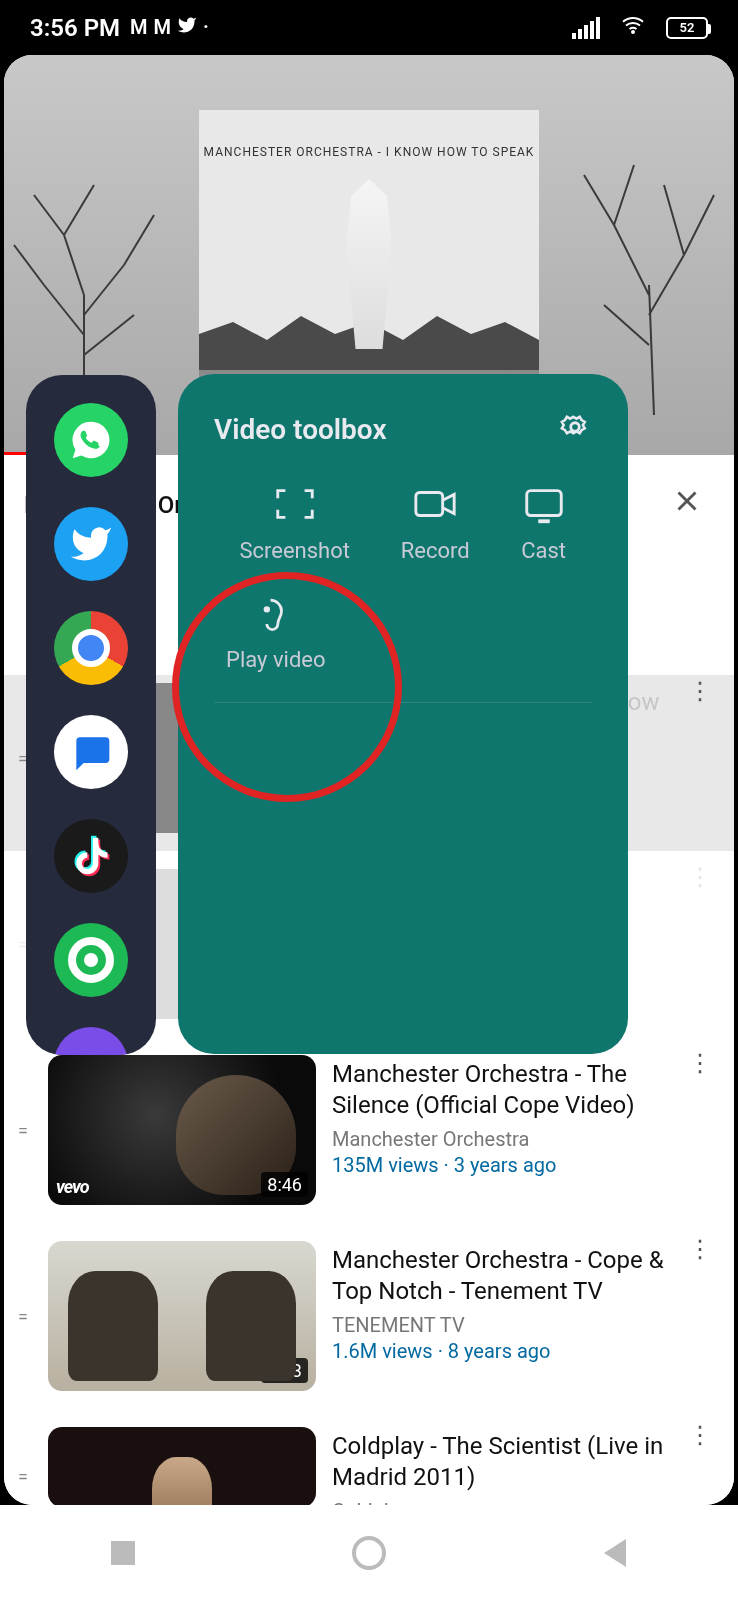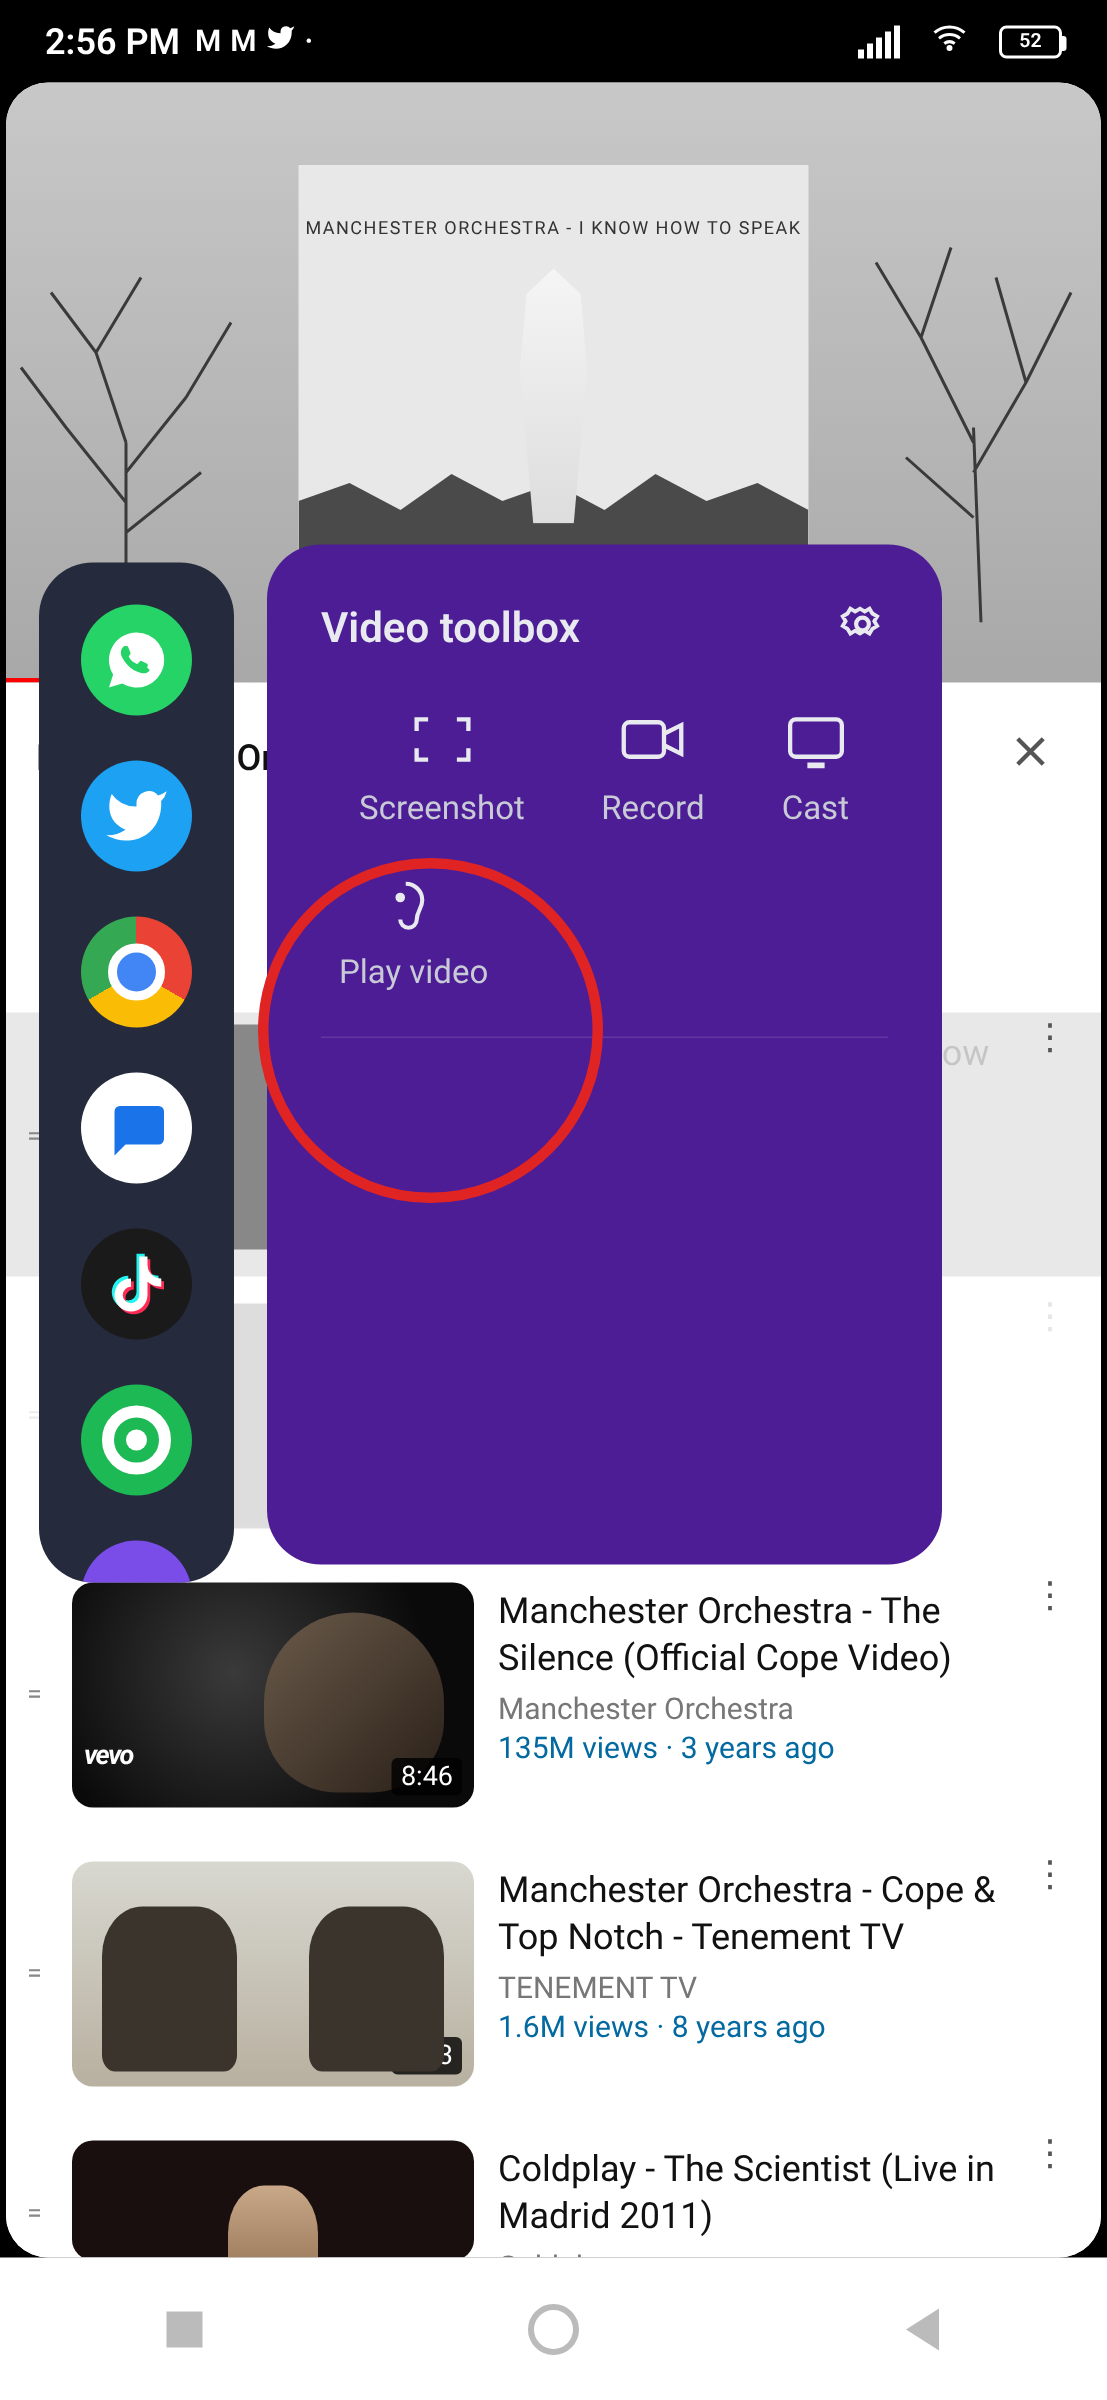--- a/index.html
+++ b/index.html
@@ -41,21 +41,21 @@
   
   
   .tree svg { width:100%; height:100%; }
   
   
   .video-list { position:absolute; top:620px; left:0; right:0; bottom:0; overflow:hidden; background:#fff;}
   .video-item { display:flex; align-items:flex-start; padding:18px 14px; gap:16px; position:relative;}
   .drag-handle { position:absolute; left:14px; top:50%; transform:translateY(-50%); color:#888; font-size:18px; letter-spacing:-3px; }
   .vid-thumb { width:268px; height:150px; background:#222; border-radius:14px; position:relative; margin-left:30px; flex-shrink:0; overflow:hidden;}
   .vid-duration { position:absolute; bottom:8px; right:8px; background:rgba(0,0,0,.8); color:#fff; font-size:18px; padding:2px 6px; border-radius:4px;}
-  .vevo-badge { position:absolute; bottom:24px; left:8px; color:#fff; font-size:18px; font-weight:700; font-style:italic; letter-spacing:-1px;}
+  .vevo-badge { position:absolute; bottom:8px; left:8px; color:#fff; font-size:18px; font-weight:700; font-style:italic; letter-spacing:-1px;}
   .vid-meta { flex:1; padding-top:4px; min-width:0;}
   .vid-title { font-size:24px; color:#111; line-height:1.3; margin-bottom:6px;}
   .vid-channel { font-size:20px; color:#777; margin-bottom:2px;}
   .vid-stats { font-size:20px; color:#0369a1;}
   .vid-more { color:#555; font-size:24px; padding:4px 8px; line-height:0.4;}
   
   
   .dim-row { background:#e8e8e8; }
   .dim-row .vid-title, .dim-row .vid-channel, .dim-row .vid-stats { color: rgba(0,0,0,0.15); }
   
@@ -78,21 +78,21 @@
   .ai-chrome:after{content:'';position:absolute;inset:18px;background:#4285f4;border-radius:50%;border:6px solid #fff;}
   .ai-messages { background:#fff; }
   .ai-tiktok   { background:#1a1a1a; }
   .ai-spotify  { background:#1db954; position:relative;}
   .ai-spotify:after{content:'';position:absolute;inset:14px;border:8px solid #fff;border-radius:50%;}
   .ai-spotify:before{content:'';position:absolute;top:50%;left:50%;transform:translate(-50%,-50%);width:14px;height:14px;background:#fff;border-radius:50%;}
   .ai-purple { background:#7b4de8; }
   .app-icon svg { width:44px; height:44px; }
   
   
-  .toolbox { position:absolute; top:363px; left:178px; width:450px; height:680px; background:#4c1d95; border-radius:36px; z-index:50; padding:36px; color:#e8eaf0;}
+  .toolbox { position:absolute; top:374px; left:178px; width:450px; height:680px; background:#0f766e; border-radius:36px; z-index:50; padding:36px; color:#e8eaf0;}
   .toolbox-header { display:flex; align-items:center; justify-content:space-between; margin-bottom:36px;}
   .toolbox-title { font-size:28px; font-weight:600;}
   .gear-icon svg { width:34px; height:34px; }
   .toolbox-row { display:flex; justify-content:space-around; margin-bottom:30px;}
   .tool-btn { display:flex; flex-direction:column; align-items:center; gap:14px; }
   .tool-btn .ic { width:46px; height:40px; display:flex; align-items:center; justify-content:center;}
   .tool-btn svg { stroke:#e8eaf0; fill:none; stroke-width:3;}
   .tool-label { font-size:22px; color:#c8cad6;}
   .toolbox-divider { height:1px; background:rgba(255,255,255,.12); margin:20px 0;}
   
@@ -104,21 +104,21 @@
   .nav-btn { width:40px; height:40px; display:flex; align-items:center; justify-content:center; }
   .nav-square { width:24px; height:24px; background:#bbb; }
   .nav-circle { width:34px; height:34px; border:4px solid #bbb; border-radius:50%; }
   .nav-tri { width:0; height:0; border-top:14px solid transparent; border-bottom:14px solid transparent; border-right:22px solid #bbb; }
 </style>
 </head>
 <body>
 
 <div class="status-bar">
   <div class="status-left">
-    <span>2:56 PM</span>
+    <span>3:56 PM</span>
     <span class="mini-icons">
       <span>M</span>
       <span>M</span>
       <span>
         <svg width="20" height="20" viewBox="0 0 24 24" fill="#fff">
             <path d="M23 3a10.9 10.9 0 01-3.14 1.53 4.48 4.48 0 00-7.86 3v1A10.66 10.66 0 013 4s-4 9 5 13a11.64 11.64 0 01-7 2c9 5 20 0 20-11.5a4.5 4.5 0 00-.08-.83A7.72 7.72 0 0023 3z"></path>
           </svg>
       </span>
       <span>·</span>
     </span>

